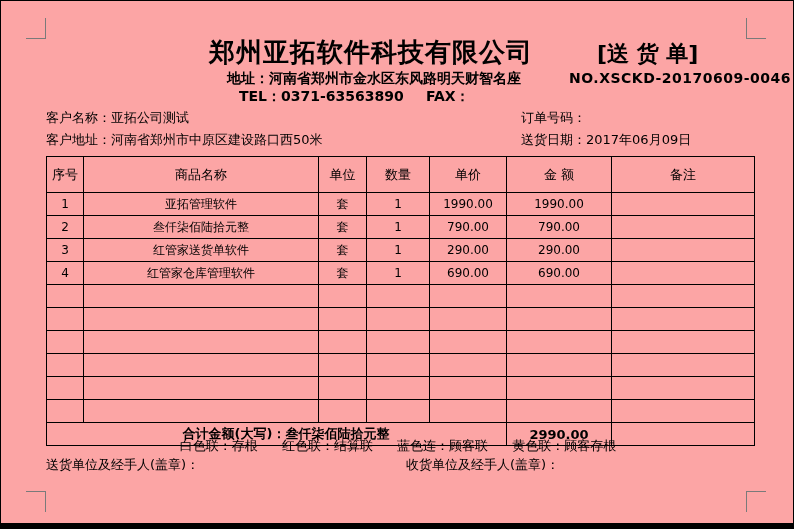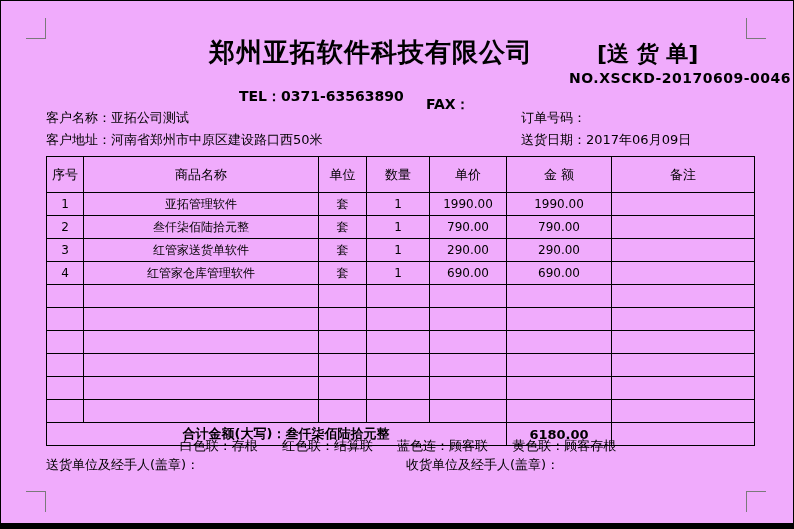--- a/index.html
+++ b/index.html
@@ -5,41 +5,41 @@
   * { margin: 0; padding: 0; box-sizing: border-box; }
   html, body { background: #e8e8e8; }
   body {
     width: 794px; height: 529px;
     font-family: "DejaVu Sans", sans-serif;
     color: #000;
   }
   .page {
     position: relative;
     width: 794px; height: 529px;
-    background: #f0abfc;
+    background: #fca5a5;
     border: 1px solid #000;
     border-bottom: 6px solid #000;
     overflow: hidden;
   }
   .abs { position: absolute; white-space: nowrap; }
 
   
   .mark { position: absolute; width: 20px; height: 21px; }
   .mark-tl { left: 25px; top: 17px;  border-right: 1px solid #7a7a7a; border-bottom: 1px solid #7a7a7a; }
   .mark-tr { left: 745px; top: 17px; border-left: 1px solid #7a7a7a;  border-bottom: 1px solid #7a7a7a; }
   .mark-bl { left: 25px; top: 490px; border-right: 1px solid #7a7a7a; border-top: 1px solid #7a7a7a; }
   .mark-br { left: 745px; top: 490px; border-left: 1px solid #7a7a7a;  border-top: 1px solid #7a7a7a; }
 
   .company   { left: 160px; top: 34px; width: 420px; text-align: center;
                font-size: 26px; font-weight: bold; letter-spacing: 1px; }
   .doc-title { left: 596px; top: 38px; font-size: 22px; font-weight: bold; }
   .addr-line { left: 226px; top: 69px;  font-size: 14px; font-weight: bold; }
   .doc-no    { left: 568px; top: 69px;  font-size: 14px; font-weight: bold; letter-spacing: 0.5px; }
   .tel-line  { left: 238px; top: 87px;  font-size: 14px; font-weight: bold; }
-  .fax-line  { left: 425px; top: 95px;  font-size: 14px; font-weight: bold; }
+  .fax-line  { left: 425px; top: 87px;  font-size: 14px; font-weight: bold; }
 
   .cust { font-size: 13px; }
   .cust-name  { left: 45px;  top: 108px; }
   .order-no   { left: 520px; top: 108px; }
   .cust-addr  { left: 45px;  top: 130px; }
   .deliv-date { left: 520px; top: 130px; }
 
   table.items {
     position: absolute; left: 45px; top: 155px;
     border-collapse: collapse; table-layout: fixed;
@@ -69,20 +69,21 @@
 
 <div class="page">
 
   <div class="mark mark-tl"></div>
   <div class="mark mark-tr"></div>
   <div class="mark mark-bl"></div>
   <div class="mark mark-br"></div>
 
   <div class="abs company">郑州亚拓软件科技有限公司</div>
   <div class="abs doc-title">[送 货 单]</div>
+  <div class="abs addr-line">地址：河南省郑州市金水区东风路明天财智名座</div>
   <div class="abs doc-no">NO.XSCKD-20170609-0046</div>
   <div class="abs tel-line">TEL：0371-63563890</div>
   <div class="abs fax-line">FAX：</div>
 
   <div class="abs cust cust-name"><span>客户名称：</span><span>亚拓公司测试</span></div>
   <div class="abs cust order-no"><span>订单号码：</span><span></span></div>
   <div class="abs cust cust-addr"><span>客户地址：</span><span>河南省郑州市中原区建设路口西50米</span></div>
   <div class="abs cust deliv-date"><span>送货日期：</span><span>2017年06月09日</span></div>
 
   <table class="items">
@@ -192,21 +193,21 @@
           <td></td>
           <td></td>
           <td></td>
           <td></td>
           <td></td>
           <td></td>
           <td></td>
         </tr>
       <tr class="total-row">
         <td class="total-label" colspan="5">合计金额(大写)：叁仟柒佰陆拾元整</td>
-        <td>6180.00</td>
+        <td>2990.00</td>
         <td></td>
       </tr>
     </tbody>
   </table>
 
   <div class="abs sig-line sig-left">送货单位及经手人(盖章)：</div>
 
   <div class="abs copies-line">
     <span class="copy-item"><span>白色联：</span><span>存根</span></span>
     <span class="copy-item"><span>红色联：</span><span>结算联</span></span>

